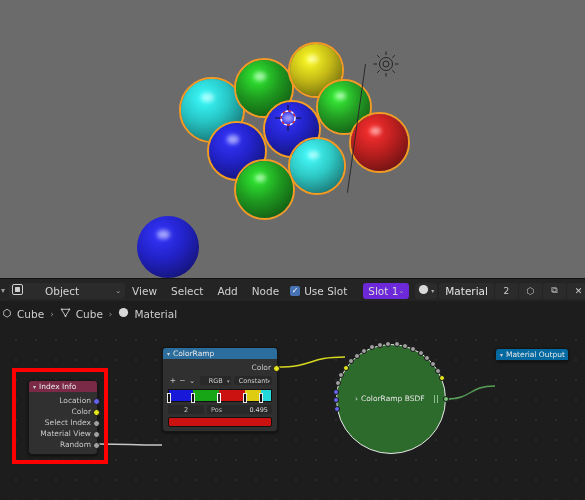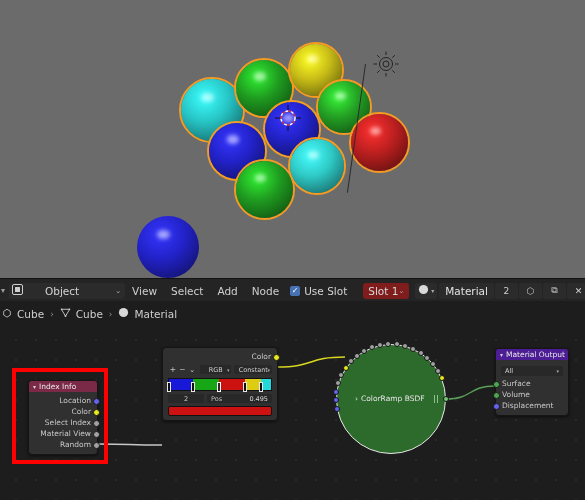--- a/index.html
+++ b/index.html
@@ -79,21 +79,21 @@
     display:flex;align-items:center;gap:4px;
     margin-left:4px;margin-right:6px;
   }
   .chk{
     width:10px;height:10px;border-radius:2px;
     background:#4772b3;
     display:flex;align-items:center;justify-content:center;
     color:#fff;font-size:8px;line-height:8px;
   }
   .field{
-    background:#7f1d1d;border-radius:3px;height:16px;
+    background:#6d28d9;border-radius:3px;height:16px;
     display:flex;align-items:center;
     padding:0 5px;color:#d8d8d8;
   }
   .slot-field{width:68px;justify-content:space-between;margin-left:10px;}
   .slot-field .caret{font-size:7px;color:#b0b0b0;}
   .mat-id{
     display:flex;align-items:center;height:16px;
     background:#2b2b2b;border-radius:3px;margin-left:6px;padding:0 3px;gap:2px;
   }
   .mat-name{
@@ -441,20 +441,24 @@
             <span class="sock r" style="background: rgb(161, 161, 161);"></span>
           </div>
           <div class="row out">
             <span>Random</span>
             <span class="sock r" style="background: rgb(161, 161, 161);"></span>
           </div>
         </div>
     </div>
 
     <div class="node" id="node-ramp" style="left: 162px; top: 21px; width: 114px;">
+      <div class="node-head" id="ramp-head" style="background: rgb(43, 109, 156);">
+        <span class="tri">▾</span>
+        <span>ColorRamp</span>
+      </div>
       <div class="node-body">
         <div id="ramp-outputs">
             <div class="row out">
               <span>Color</span>
               <span class="sock r" style="background: rgb(232, 232, 31);"></span>
             </div>
           </div>
 
         <div class="cr-tools">
           <span class="cr-btn">+</span>
@@ -518,41 +522,21 @@
         <div class="bsock" style="left: 338.304px; top: 46.436px; background: rgb(161, 161, 161);"></div>
         <div class="bsock" style="left: 335.272px; top: 54.3549px; background: rgb(161, 161, 161);"></div>
         <div class="bsock" style="left: 333.494px; top: 62.6458px; background: rgb(99, 99, 238);"></div>
         <div class="bsock" style="left: 333.011px; top: 71.1114px; background: rgb(99, 99, 238);"></div>
         <div class="bsock" style="left: 333.836px; top: 79.5506px; background: rgb(99, 99, 238);"></div>
         <div class="bsock" style="left: 443px; top: 70px; background: rgb(122, 197, 122);"></div>
         <div style="position: absolute; left: 434px; top: 69px; width: 5px; height: 8px; background: repeating-linear-gradient(to right, rgb(143, 191, 143) 0px, rgb(143, 191, 143) 1px, transparent 1px, transparent 3px);"></div>
       </div>
 
     <div class="node" id="node-matout" style="left: 495px; top: 22px; width: 72px;">
-      <div class="node-head" id="matout-head" style="background: #4c1d95;">
+      <div class="node-head" id="matout-head" style="background: #0369a1;">
         <span class="tri">▾</span>
         <span>Material Output</span>
       </div>
-      <div class="node-body">
-        <div class="mo-dd">
-          <span>All</span>
-          <span class="caret">▾</span>
-        </div>
-        <div id="matout-inputs">
-            <div class="row">
-              <span class="sock l" style="background: rgb(76, 166, 76);"></span>
-              <span>Surface</span>
-            </div>
-            <div class="row">
-              <span class="sock l" style="background: rgb(76, 166, 76);"></span>
-              <span>Volume</span>
-            </div>
-            <div class="row">
-              <span class="sock l" style="background: rgb(99, 99, 238);"></span>
-              <span>Displacement</span>
-            </div>
-          </div>
-      </div>
     </div>
 
     <div id="redbox" style="left: 12px; top: 42px; width: 96px; height: 96px; border-color: rgb(255, 0, 0);"></div>
   </div>
 </div>
 
 </body></html>

